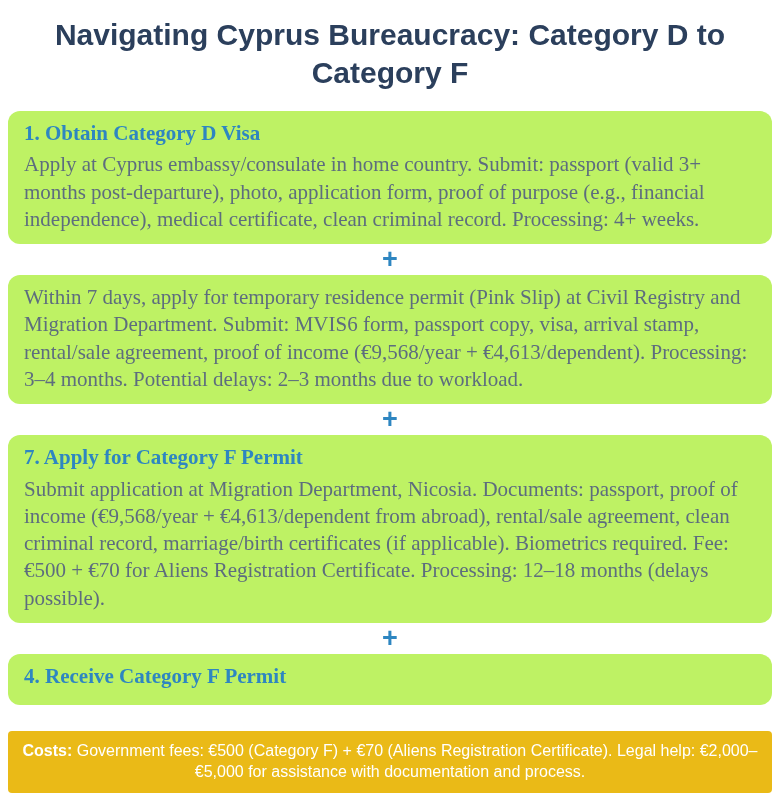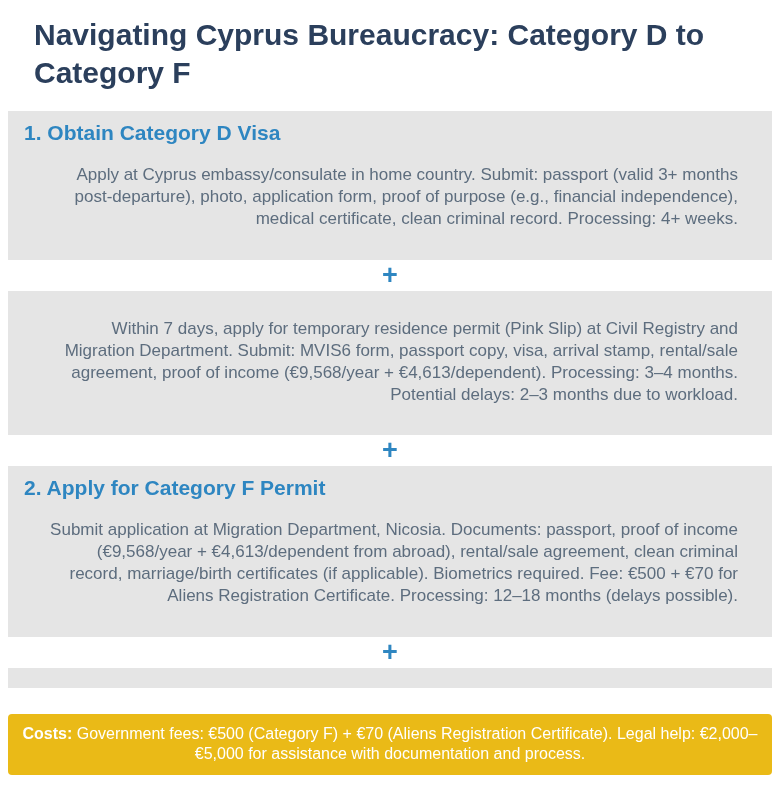--- a/index.html
+++ b/index.html
@@ -12,42 +12,43 @@
     width: 780px;
     min-height: 801px;
     background: #ffffff;
     box-sizing: border-box;
   }
   .page-title {
     color: #2b3f5c;
     font-size: 30px;
     font-weight: bold;
     line-height: 1.25;
+    text-align: center;
     max-width: 712px;
     margin: 16px auto 20px auto;
   }
   .step-card {
-    background: #e5e5e5;
-    border-radius: 0;
+    background: #bef264;
+    border-radius: 12px;
     margin: 0 8px;
     padding: 9px 16px 11px 16px;
+    font-family: Liberation Serif, serif;
   }
   .step-heading {
     color: #2e86c1;
     font-size: 21px;
     font-weight: bold;
     line-height: 1.25;
     margin: 0 0 5px 0;
   }
   .step-body {
     color: #5d6d7e;
-    font-size: 17px;
+    font-size: 21px;
     line-height: 1.3;
-    margin: 18px;
-    text-align: right;
+    margin: 0;
   }
   .plus-separator {
     text-align: center;
     padding: 2px 0;
   }
   .plus-separator span {
     color: #2e86c1;
     font-size: 27px;
     font-weight: bold;
     line-height: 1;
@@ -85,29 +86,30 @@
 
   <div class="step-card">
     <p class="step-body">Within 7 days, apply for temporary residence permit (Pink Slip) at Civil Registry and Migration Department. Submit: MVIS6 form, passport copy, visa, arrival stamp, rental/sale agreement, proof of income (€9,568/year + €4,613/dependent). Processing: 3–4 months. Potential delays: 2–3 months due to workload.</p>
   </div>
 
   <div class="plus-separator">
     <span>+</span>
   </div>
 
   <div class="step-card">
-    <h2 class="step-heading">2. Apply for Category F Permit</h2>
+    <h2 class="step-heading">7. Apply for Category F Permit</h2>
     <p class="step-body">Submit application at Migration Department, Nicosia. Documents: passport, proof of income (€9,568/year + €4,613/dependent from abroad), rental/sale agreement, clean criminal record, marriage/birth certificates (if applicable). Biometrics required. Fee: €500 + €70 for Aliens Registration Certificate. Processing: 12–18 months (delays possible).</p>
   </div>
 
   <div class="plus-separator">
     <span>+</span>
   </div>
 
   <div class="step-card">
+    <h2 class="step-heading">4. Receive Category F Permit</h2>
   </div>
 
   <div class="costs-banner">
     <span class="costs-label">Costs:</span>
     <span>Government fees: €500 (Category F) + €70 (Aliens Registration Certificate). Legal help: €2,000–€5,000 for assistance with documentation and process.</span>
   </div>
 
 </div>
 
 </body></html>

